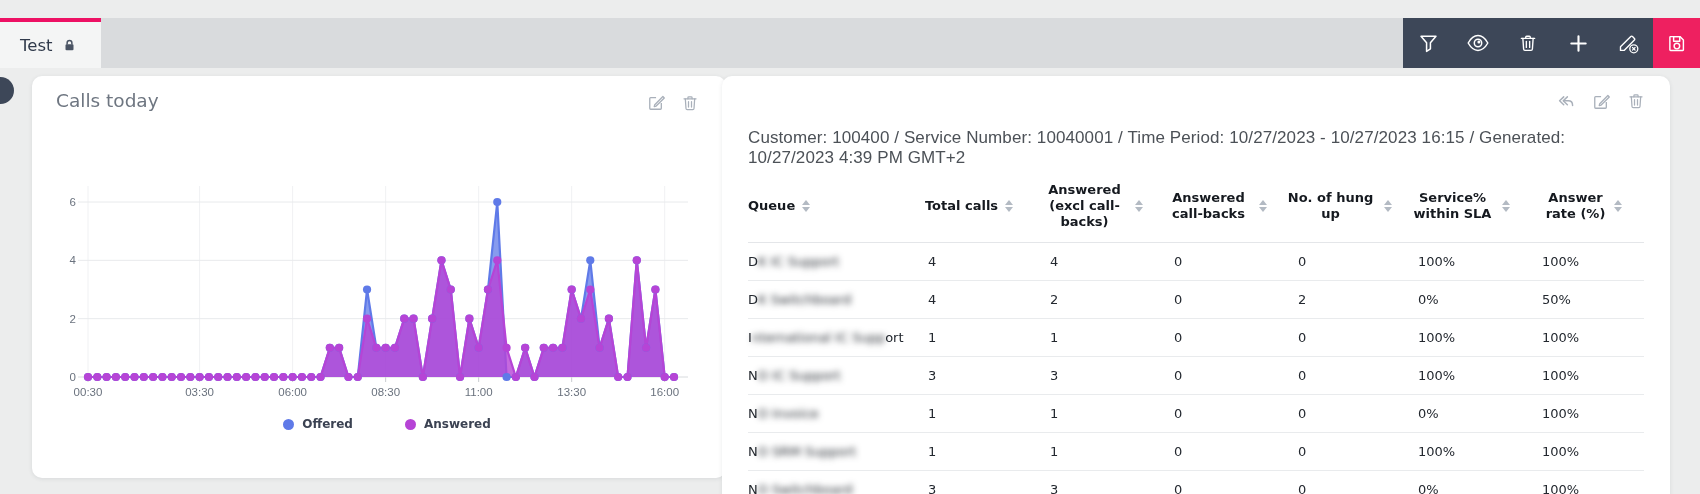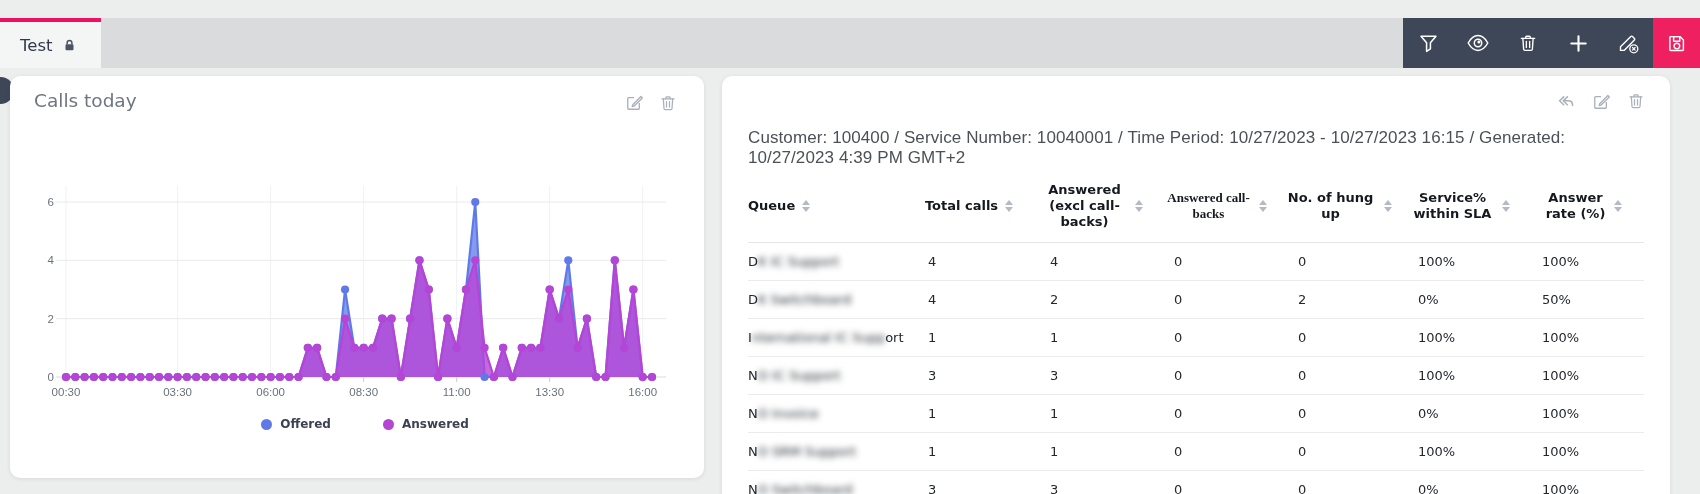--- a/index.html
+++ b/index.html
@@ -19,21 +19,21 @@
   .tabstrip{flex:1;background:#d9dbdd;}
   .toolbar{display:flex;background:#3d4758;}
   .tbtn{width:50px;height:50px;display:flex;align-items:center;justify-content:center;cursor:pointer;background:transparent;border:none;padding:0;}
   .tbtn.save{width:47px;background:#ee2060;}
   .tbtn svg{display:block;}
   
   .card{
     position:absolute;background:#fff;border-radius:10px;
     box-shadow:0 1px 4px rgba(40,50,60,0.10);
   }
-  #left-card{left:10px;top:76px;width:694px;height:402px;}
+  #left-card{left:32px;top:76px;width:694px;height:402px;}
   #right-card{left:722px;top:76px;width:948px;height:470px;}
   .side-dot{position:absolute;left:-13px;top:77px;width:27px;height:27px;border-radius:50%;background:#3d4758;cursor:pointer;}
   
   .card-head{display:flex;align-items:flex-start;justify-content:space-between;padding:14px 24px 0 24px;}
   .card-title{font-family:"DejaVu Sans",sans-serif;font-size:18.5px;color:#6e7681;font-weight:400;}
   .card-icons{display:flex;gap:9px;align-items:center;}
   .icon-btn{background:none;border:none;padding:2px;cursor:pointer;line-height:0;}
   #chart-svg{position:absolute;left:0;top:0;width:694px;height:402px;}
   .chart-wrap{position:absolute;inset:0;}
   #legend{position:absolute;left:0;top:341px;width:100%;display:flex;justify-content:center;gap:36px;}
@@ -53,21 +53,21 @@
   }
   .thead{min-height:60px;padding:8px 0 6px 0;border-bottom:1px solid #e4e6e9;}
   .hcell{
     display:flex;align-items:center;justify-content:center;gap:7px;
     font-family:"DejaVu Sans",sans-serif;font-weight:700;font-size:13px;color:#15191f;
     text-align:center;cursor:pointer;line-height:1.25;
   }
   .hcell.queue{justify-content:flex-start;text-align:left;}
   .hcell .lbl{display:inline-block;}
   .thead .hcell:nth-child(3) .lbl{max-width:86px;}
-  .thead .hcell:nth-child(4) .lbl{max-width:86px;font-family:Liberation Serif, serif;}
+  .thead .hcell:nth-child(4) .lbl{max-width:86px;}
   .thead .hcell:nth-child(5) .lbl{max-width:92px;}
   .thead .hcell:nth-child(6) .lbl{max-width:84px;}
   .thead .hcell:nth-child(7) .lbl{max-width:62px;}
   .sort{display:inline-flex;flex-direction:column;gap:2px;flex:none;}
   .sort i{display:block;width:0;height:0;border-left:4px solid transparent;border-right:4px solid transparent;}
   .sort .up{border-bottom:5px solid #b3bac3;}
   .sort .dn{border-top:5px solid #b3bac3;}
   .trow{height:37px;border-bottom:1px solid #e9ebed;cursor:default;}
   .td{font-family:"DejaVu Sans",sans-serif;font-size:13px;color:#23282f;}
   .td.num{padding-left:20px;}

